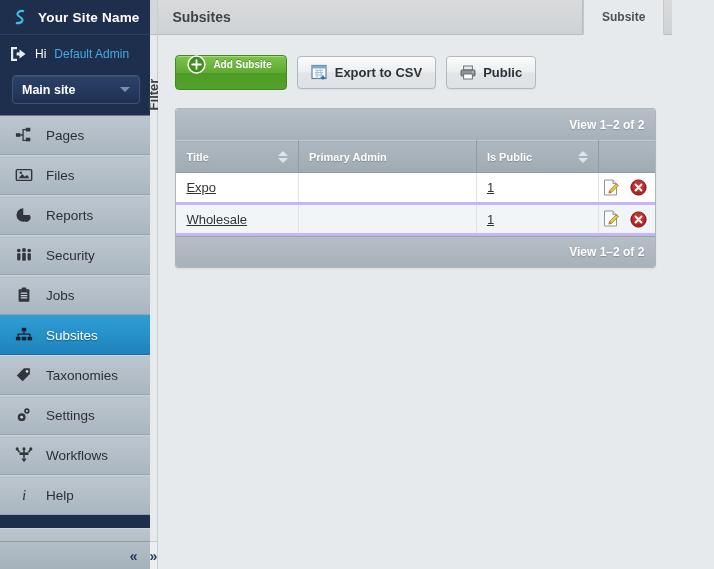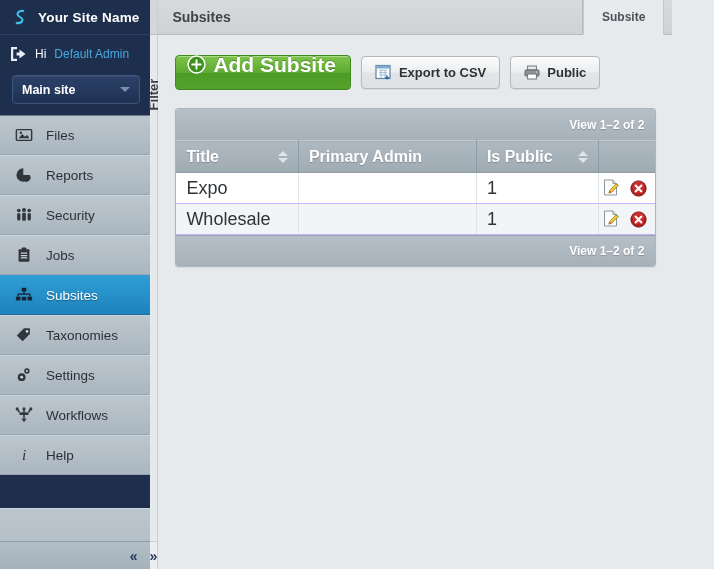--- a/index.html
+++ b/index.html
@@ -141,21 +141,21 @@
     display: inline-flex; align-items: center; gap: 7px;
     height: 33px; padding: 0 13px; border-radius: 4px;
     font-size: 14px; font-weight: bold; cursor: pointer;
     white-space: nowrap;
   }
   .btn-green {
     background: linear-gradient(to bottom, #7dc44b 0%, #5faa31 50%, #4d9c25 51%, #55a22b 100%);
     border: 1px solid #3f8a1d;
     color: #ffffff;
     text-shadow: 0 -1px 0 rgba(0,0,0,.25);
-    height: 35px; padding: 0 14px 16px 11px; font-size: 21px;
+    height: 35px; padding: 0 14px 16px 11px; font-size: 10px;
     box-shadow: inset 0 1px 0 rgba(255,255,255,.35);
   }
   .btn-grey {
     background: linear-gradient(to bottom, #fbfbfb 0%, #eceeef 48%, #e2e5e7 52%, #dfe2e4 100%);
     border: 1px solid #b4b8bb;
     color: #2d3237;
     font-size: 13px;
     box-shadow: 0 1px 1px rgba(0,0,0,.06);
   }
   .plus-icon { width: 19px; height: 19px; flex: 0 0 19px; }
@@ -180,41 +180,42 @@
     text-shadow: 0 1px 1px rgba(0,0,0,.22);
   }
   .table-bar.bottom { border-top: 1px solid #98a3ac; }
   table { width: 100%; border-collapse: collapse; table-layout: fixed; }
   thead th {
     height: 32px;
     background: linear-gradient(to bottom, #aeb8c0 0%, #9fabb4 100%);
     border-top: 1px solid #c3cbd1;
     border-bottom: 1px solid #8f9ba5;
     border-right: 1px solid #8f9ba5;
-    color: #ffffff; font-size: 16px; font-weight: bold;
+    color: #ffffff; font-size: 11px; font-weight: bold;
     text-align: left; padding: 0 10px;
     text-shadow: 0 1px 1px rgba(0,0,0,.22);
     position: relative;
   }
   thead th:last-child { border-right: none; }
   .th-inner { display: flex; align-items: center; justify-content: space-between; }
   .sorter { display: flex; flex-direction: column; gap: 2px; }
   .sort-up {
     width: 0; height: 0; border-left: 5px solid transparent;
     border-right: 5px solid transparent; border-bottom: 5px solid #dfe4e8;
   }
   .sort-dn {
     width: 0; height: 0; border-left: 5px solid transparent;
     border-right: 5px solid transparent; border-top: 5px solid #dfe4e8;
   }
   tbody td {
     height: 31px; padding: 0 10px;
-    font-size: 18px; color: #2f3438;
+    font-size: 13px; color: #2f3438;
     border-right: 1px solid #dfe3e6;
-    border-bottom: 1px solid #c4b5fd;
+    border-bottom: 3px solid #c4b5fd;
+    text-decoration: underline;
   }
   tbody td:last-child { border-right: none; }
   tbody tr.odd td { background: #ffffff; }
   tbody tr.even td { background: #f2f5f7; }
   .actions-cell { padding: 0 8px 0 4px; }
   .actions { display: flex; align-items: center; gap: 10px; }
   .edit-icon { width: 17px; height: 18px; flex: 0 0 17px; cursor: pointer; }
   .delete-icon { width: 17px; height: 17px; flex: 0 0 17px; cursor: pointer; }
 </style>
 </head>
@@ -244,20 +245,31 @@
       <span class="hi-name">Default Admin</span>
     </div>
 
     <div class="site-select">
       <span class="site-select-label">Main site</span>
       <span class="caret-down"></span>
     </div>
 
     <div class="navlist">
 
+      <div class="navitem">
+        <span class="nav-icon">
+          <svg viewBox="0 0 20 20" width="18" height="18">
+            <rect x="1" y="8" width="5" height="4" fill="#30363c"></rect>
+            <rect x="12" y="2" width="5" height="4" fill="#30363c"></rect>
+            <rect x="12" y="13" width="5" height="4" fill="#30363c"></rect>
+            <path d="M6 10h3V4h3M9 10v6h3" stroke="#30363c" stroke-width="1.4" fill="none"></path>
+          </svg>
+        </span>
+        <span class="nav-label">Pages</span>
+      </div>
 
       <div class="navitem">
         <span class="nav-icon">
           <svg viewBox="0 0 20 20" width="18" height="18">
             <rect x="1.5" y="4" width="17" height="12" rx="1" fill="none" stroke="#30363c" stroke-width="1.6"></rect>
             <path d="M4 13.5 8 9l3 3 2.5-2 2.5 3.5z" fill="#30363c"></path>
             <circle cx="6.5" cy="7.5" r="1.3" fill="#30363c"></circle>
           </svg>
         </span>
         <span class="nav-label">Files</span>

